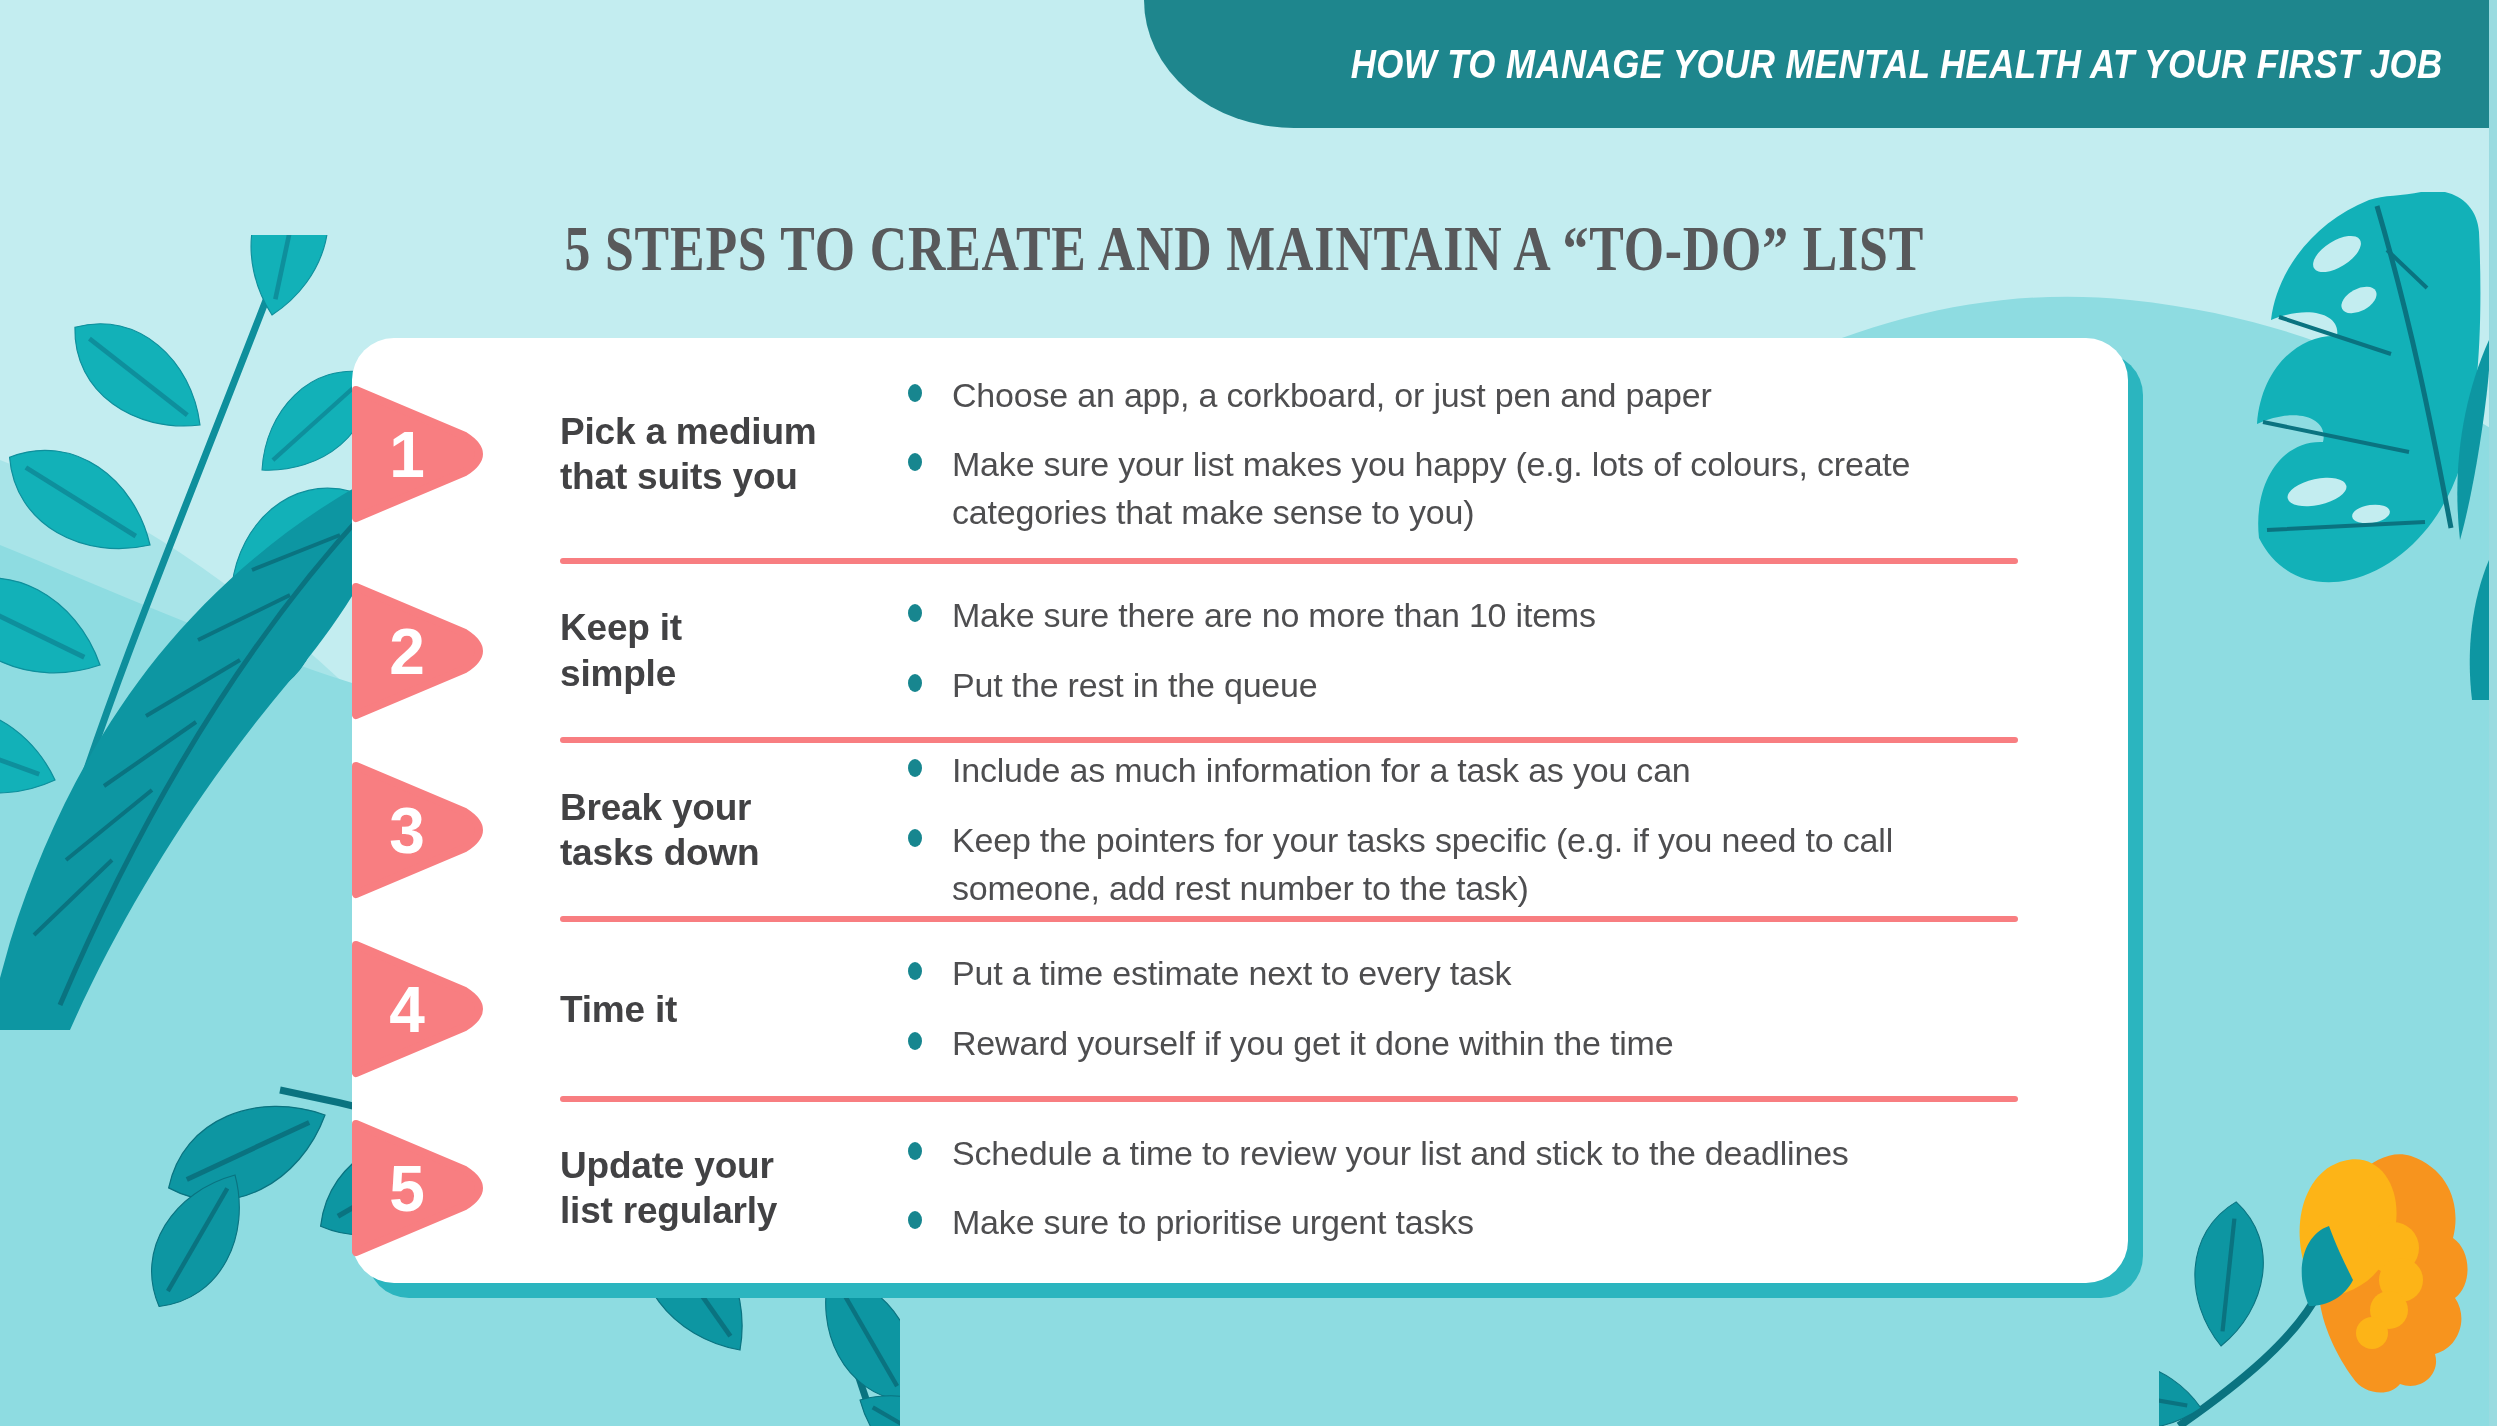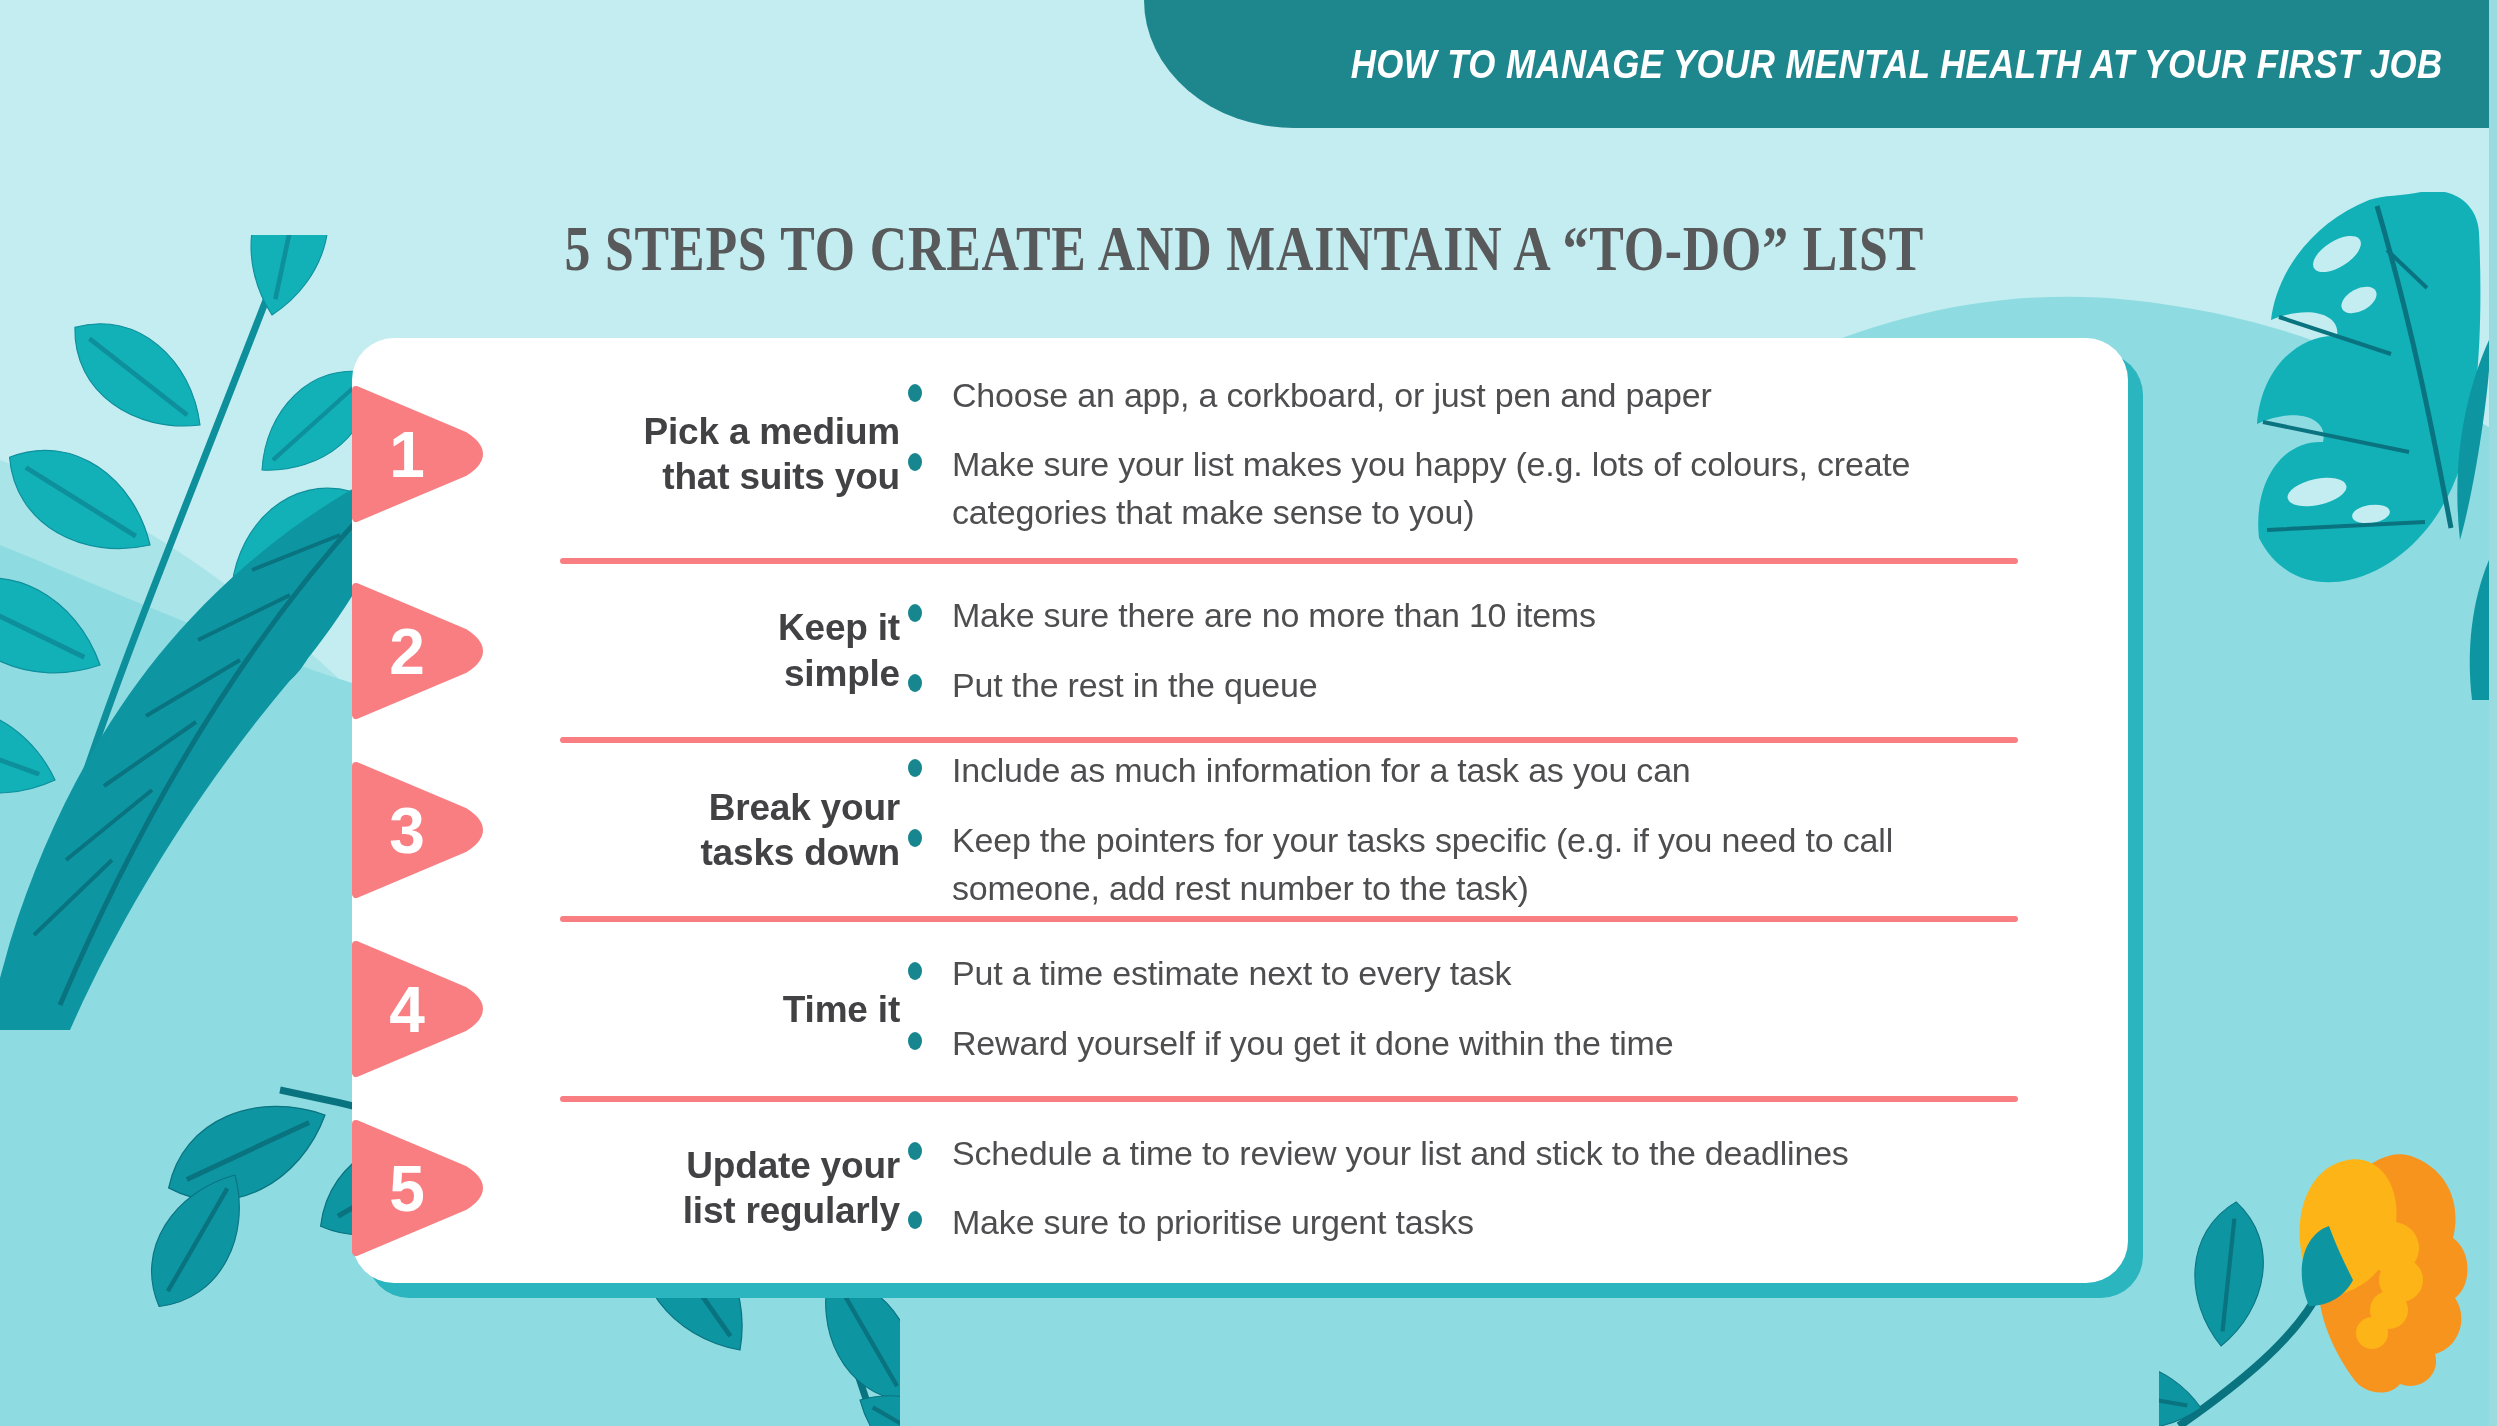--- a/index.html
+++ b/index.html
@@ -49,21 +49,21 @@
   }
   .step-row{position:relative;display:flex;align-items:center;flex:1;min-height:0;}
   .step-row.first{flex:1.2;}
   .divider{height:6px;background:var(--coral);margin:0 110px 0 208px;border-radius:3px;flex:none;}
   .badge{position:absolute;left:0;top:50%;transform:translateY(-50%);width:150px;height:140px;}
   .badge-shape{fill:var(--coral);stroke:var(--coral);stroke-width:8;stroke-linejoin:round;}
   .badge-num{fill:#fff;font-family:"Liberation Sans","DejaVu Sans",sans-serif;font-size:64px;font-weight:700;}
   .title-col{
     margin-left:208px;width:340px;flex:none;
     color:var(--step-title);font-size:37px;font-weight:700;line-height:1.22;
-    letter-spacing:-.2px;font-stretch:condensed;text-align:right;
+    letter-spacing:-.2px;font-stretch:condensed;
   }
   .bullets{flex:1;margin-left:8px;display:flex;flex-direction:column;gap:22px;justify-content:center;}
   .bullet{display:flex;align-items:flex-start;gap:30px;}
   .dot{flex:none;width:14px;height:18px;border-radius:50%;background:var(--bullet-teal);margin-top:12px;}
   .btext{
     color:var(--body-text);font-size:34px;line-height:1.4;letter-spacing:-.2px;
     max-width:1075px;font-stretch:condensed;
   }
 </style>
 </head>

